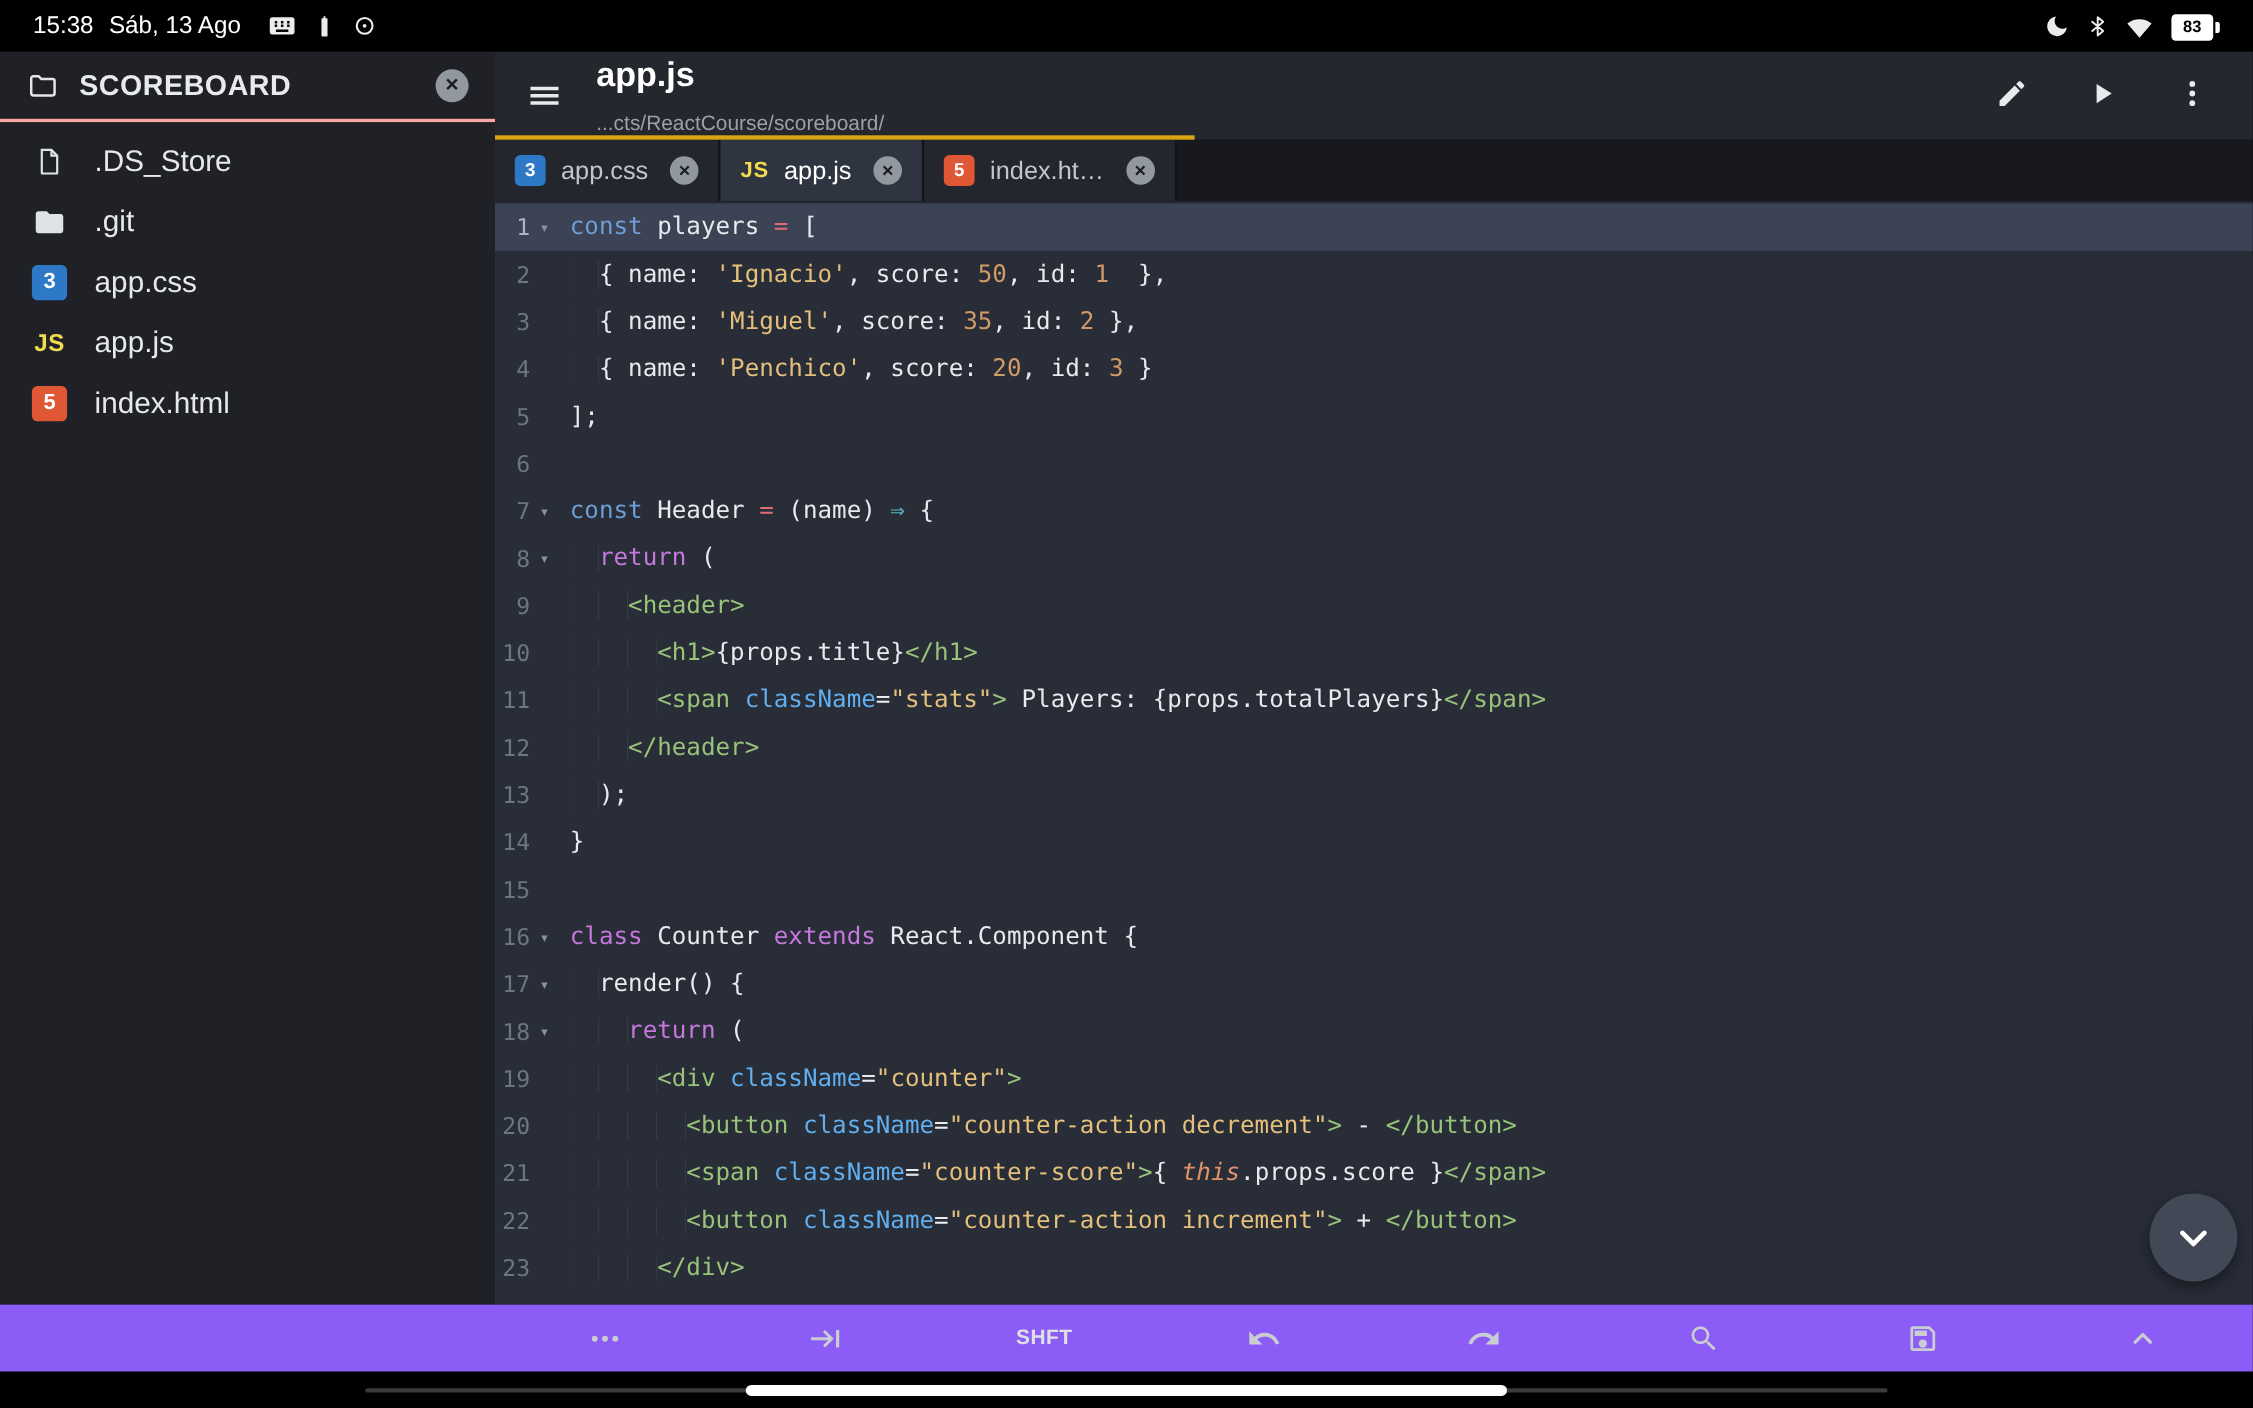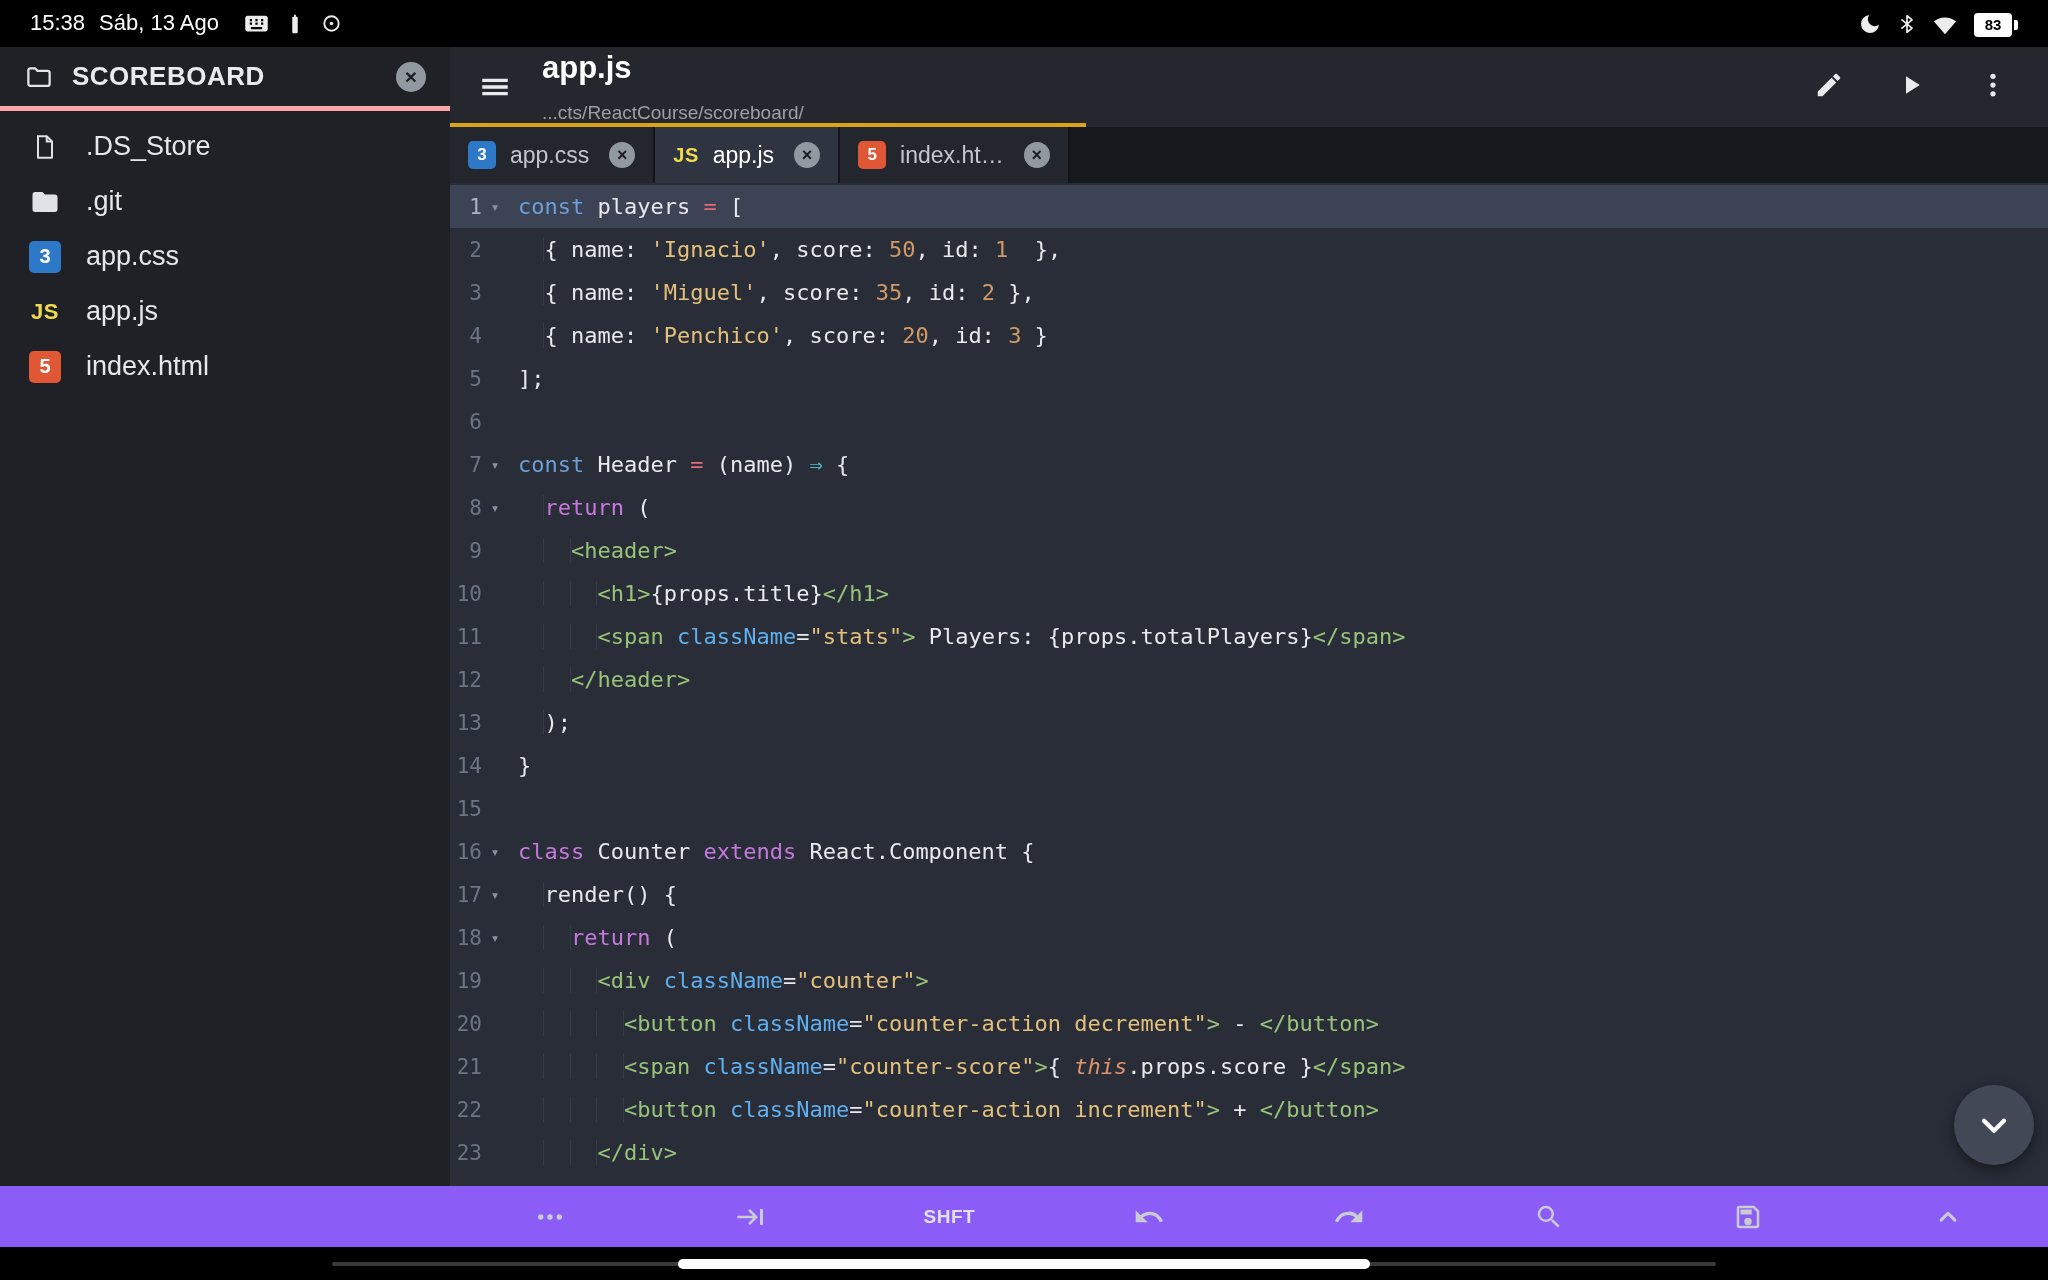--- a/index.html
+++ b/index.html
@@ -19,21 +19,21 @@
   .battery-body{width:38px;height:24px;background:#fff;border-radius:4px;color:#000;font-size:15px;
     font-weight:700;display:flex;align-items:center;justify-content:center}
   .battery-nub{width:4px;height:10px;background:#fff;border-radius:0 2px 2px 0;margin-left:2px}
 
   
   .content{position:absolute;top:47px;left:0;width:2048px;height:1139px;display:flex}
 
   
   .sidebar{width:450px;background:#1f2126;flex-shrink:0;display:flex;flex-direction:column}
   .sidebar-header{height:64px;display:flex;align-items:center;gap:18px;padding:0 24px;color:#e3e5e8;
-    border-bottom:5px solid #fca5a5}
+    border-bottom:3px solid #fca5a5}
   .sidebar-title{flex:1;font-size:26px;font-weight:600;letter-spacing:.5px;color:#e8eaec}
   .close-btn{width:30px;height:30px;border-radius:50%;background:#9298a0;color:#1b1d21;font-size:21px;
     font-weight:700;display:flex;align-items:center;justify-content:center;line-height:1;flex-shrink:0}
   .file-list{padding-top:8px}
   .file-item{height:55px;display:flex;align-items:center;gap:22px;padding:0 26px;color:#e6e8ea;font-size:27px}
   .file-icon-wrap{width:38px;display:flex;justify-content:center;color:#dfe3e8}
 
   .badge{width:32px;height:32px;border-radius:5px;color:#fff;font-weight:700;font-size:20px;
     display:flex;align-items:center;justify-content:center}
   .badge-css{background:var(--badge-css)}

